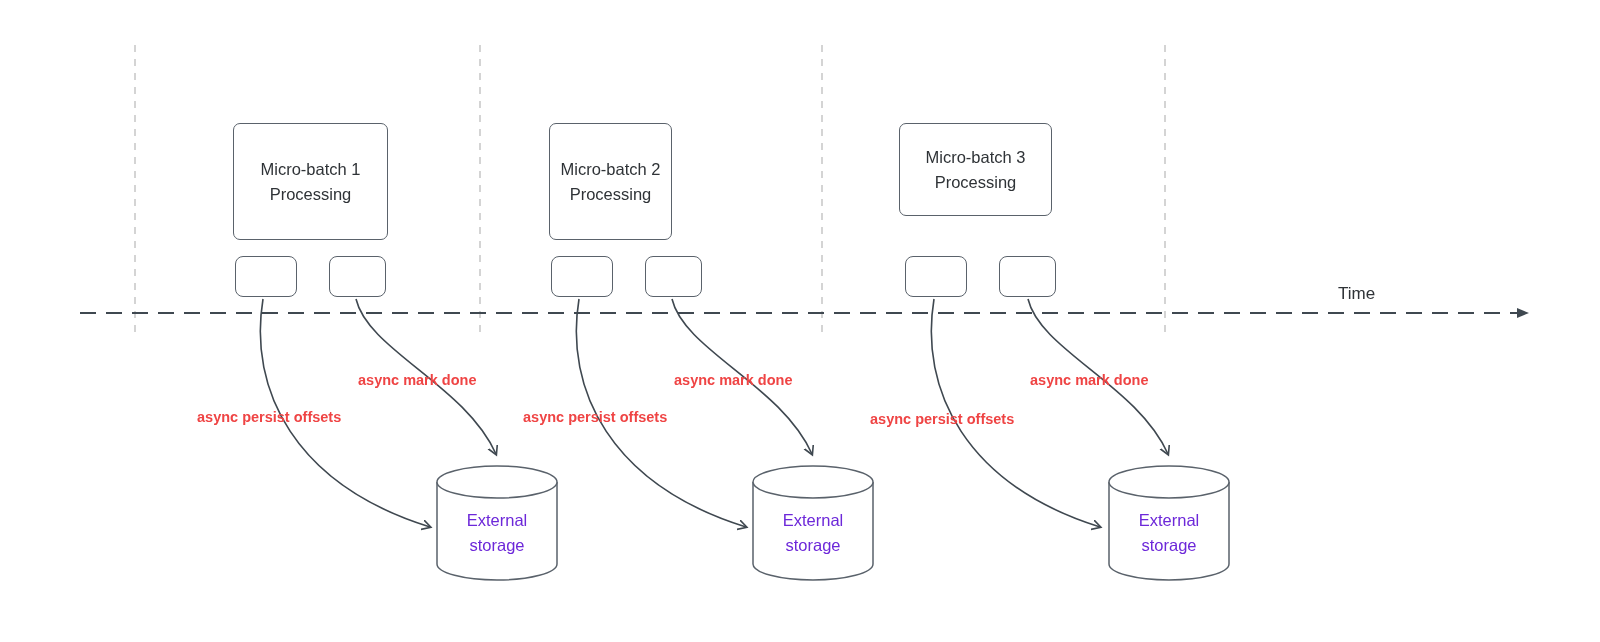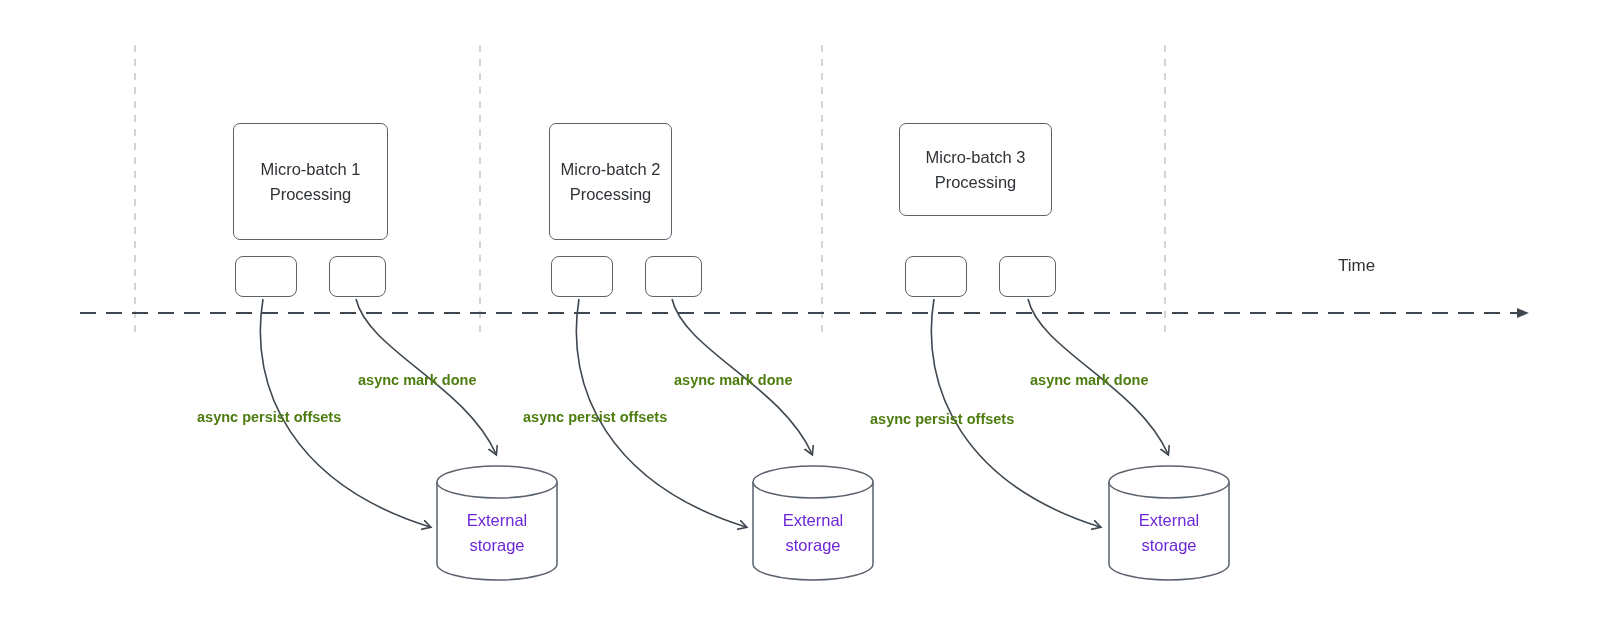--- a/index.html
+++ b/index.html
@@ -41,37 +41,38 @@
     position: absolute;
     box-sizing: border-box;
     background: #ffffff;
     border: 1.5px solid #5a626b;
     border-radius: 8px;
   }
   .arrow-label {
     position: absolute;
     font-size: 14.5px;
     font-weight: bold;
-    color: #4d7c0f;
+    color: #ef4444;
     white-space: nowrap;
   }
   .storage-label {
     position: absolute;
     width: 124px;
     text-align: center;
     font-size: 16.5px;
     line-height: 1.5;
     color: #6d28d9;
     white-space: pre-line;
   }
   .time-label {
     position: absolute;
     font-size: 17px;
     color: #2f3337;
     white-space: nowrap;
+    margin-top: 28px;
   }
 </style>
 </head>
 <body>
 
 <div class="canvas">
 
   <svg class="layer-svg" viewBox="0 0 1600 642" xmlns="http://www.w3.org/2000/svg">
     <defs>
       <marker id="arrowOpen" markerWidth="12" markerHeight="12" refX="8" refY="5" orient="auto" markerUnits="userSpaceOnUse">

